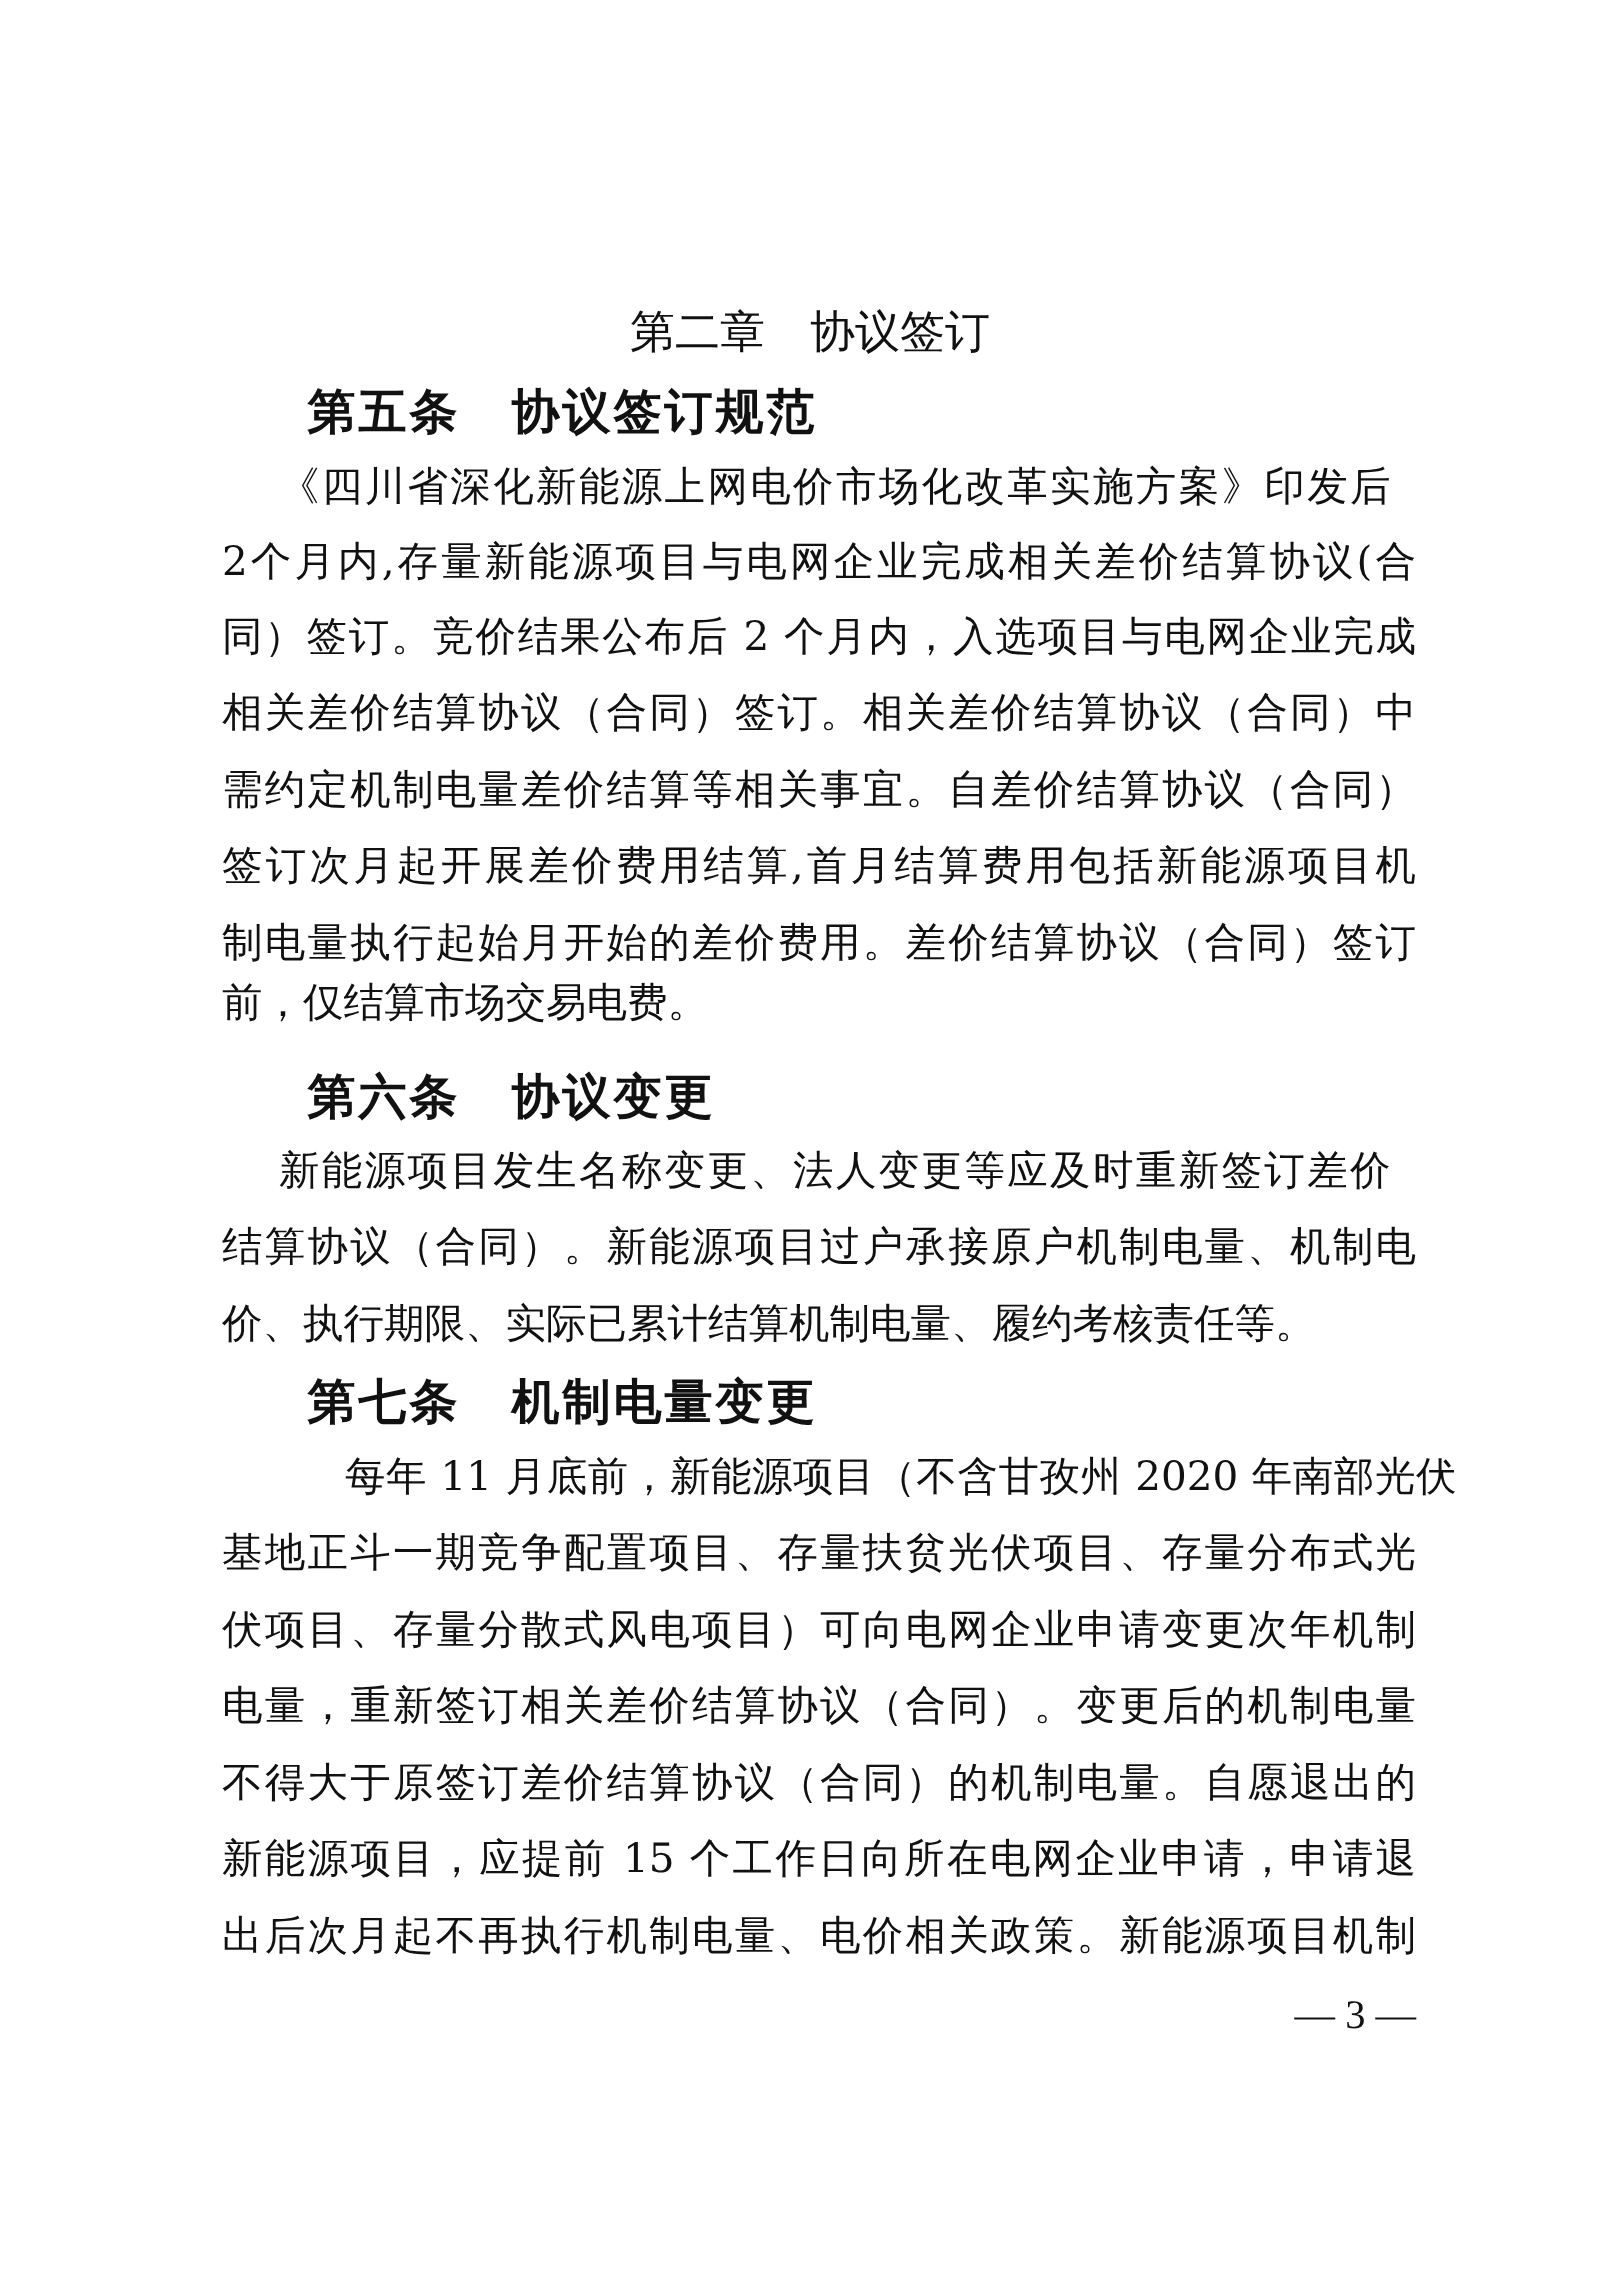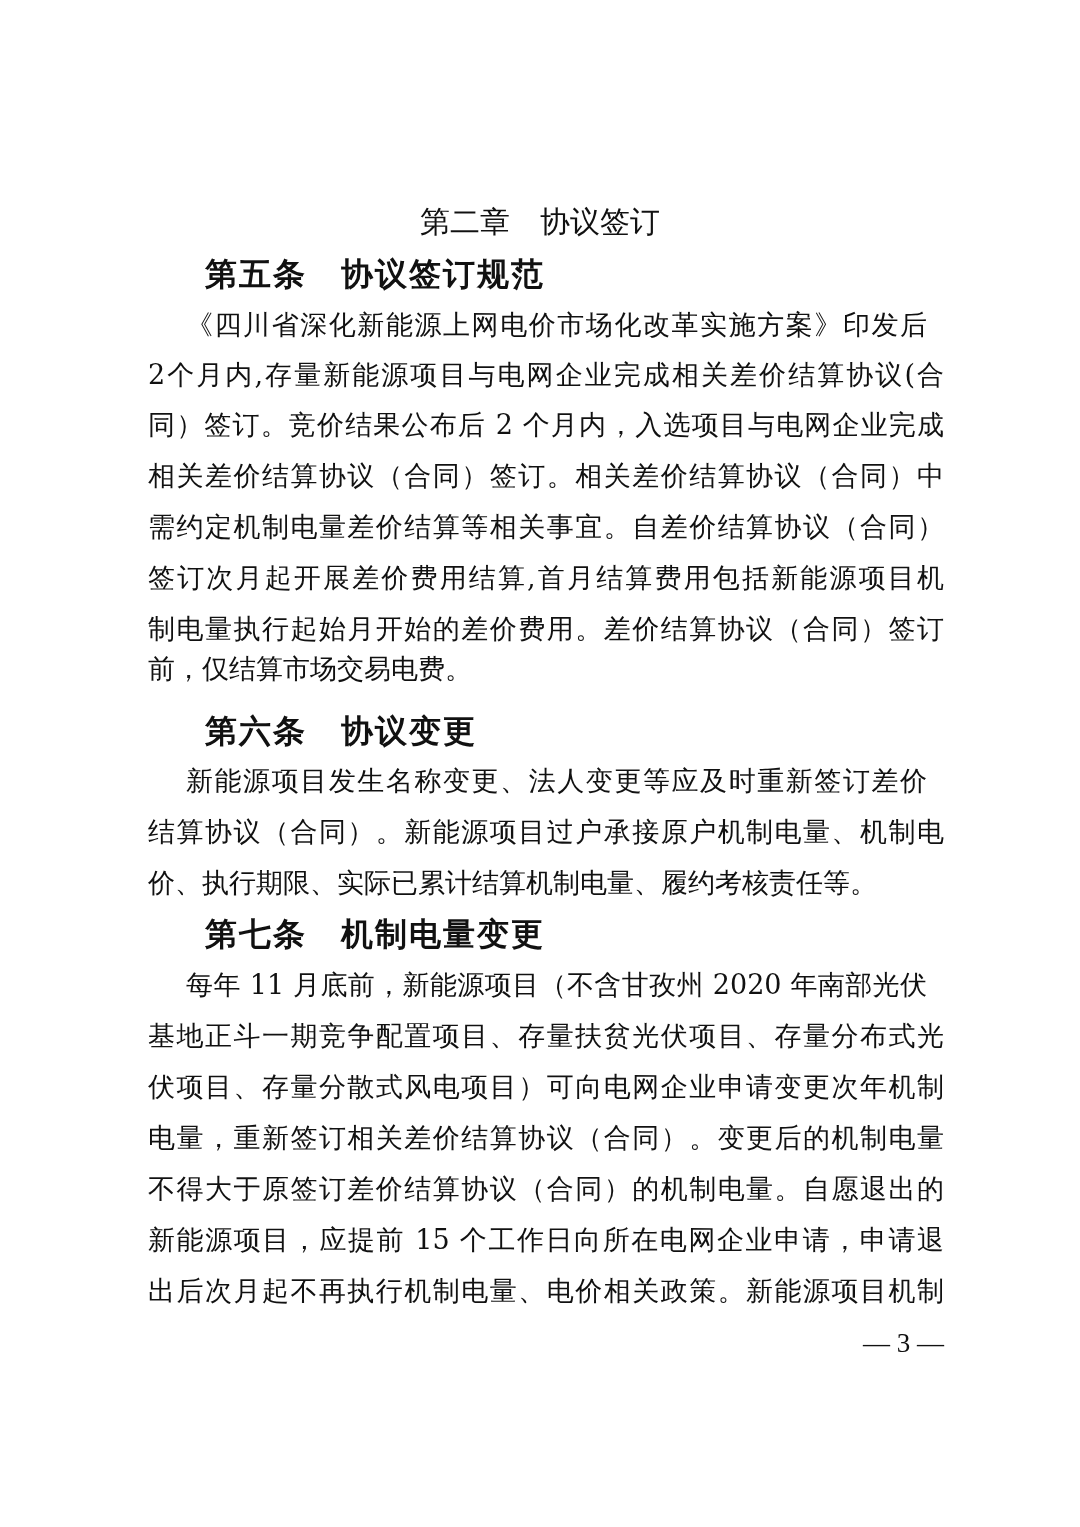--- a/index.html
+++ b/index.html
@@ -43,21 +43,21 @@
   <div class="article" style="top:714px;">
     <span>第六条</span><span class="gap"></span><span>协议变更</span>
   </div>
   <div class="line" style="top:815px;">结算协议（合同）。新能源项目过户承接原户机制电量、机制电</div>
   <div class="line indent" style="top:764px;">新能源项目发生名称变更、法人变更等应及时重新签订差价</div>
   <div class="line last" style="top:866px;">价、执行期限、实际已累计结算机制电量、履约考核责任等。</div>
 
   <div class="article" style="top:917px;">
     <span>第七条</span><span class="gap"></span><span>机制电量变更</span>
   </div>
-  <div class="line indent" style="top:968px;">每年 11 月底前，新能源项目（不含甘孜州 2020 年南部光伏</div>
+  <div class="line indent" style="top:968px;margin-left:44px;">每年 11 月底前，新能源项目（不含甘孜州 2020 年南部光伏</div>
   <div class="line" style="top:1019px;">基地正斗一期竞争配置项目、存量扶贫光伏项目、存量分布式光</div>
   <div class="line" style="top:1121px;">电量，重新签订相关差价结算协议（合同）。变更后的机制电量</div>
   <div class="line" style="top:1070px;">伏项目、存量分散式风电项目）可向电网企业申请变更次年机制</div>
   <div class="line" style="top:1172px;">不得大于原签订差价结算协议（合同）的机制电量。自愿退出的</div>
   <div class="line" style="top:1223px;">新能源项目，应提前 15 个工作日向所在电网企业申请，申请退</div>
   <div class="line" style="top:1274px;">出后次月起不再执行机制电量、电价相关政策。新能源项目机制</div>
 
   <div class="pagenum">— 3 —</div>
 </div>
 

